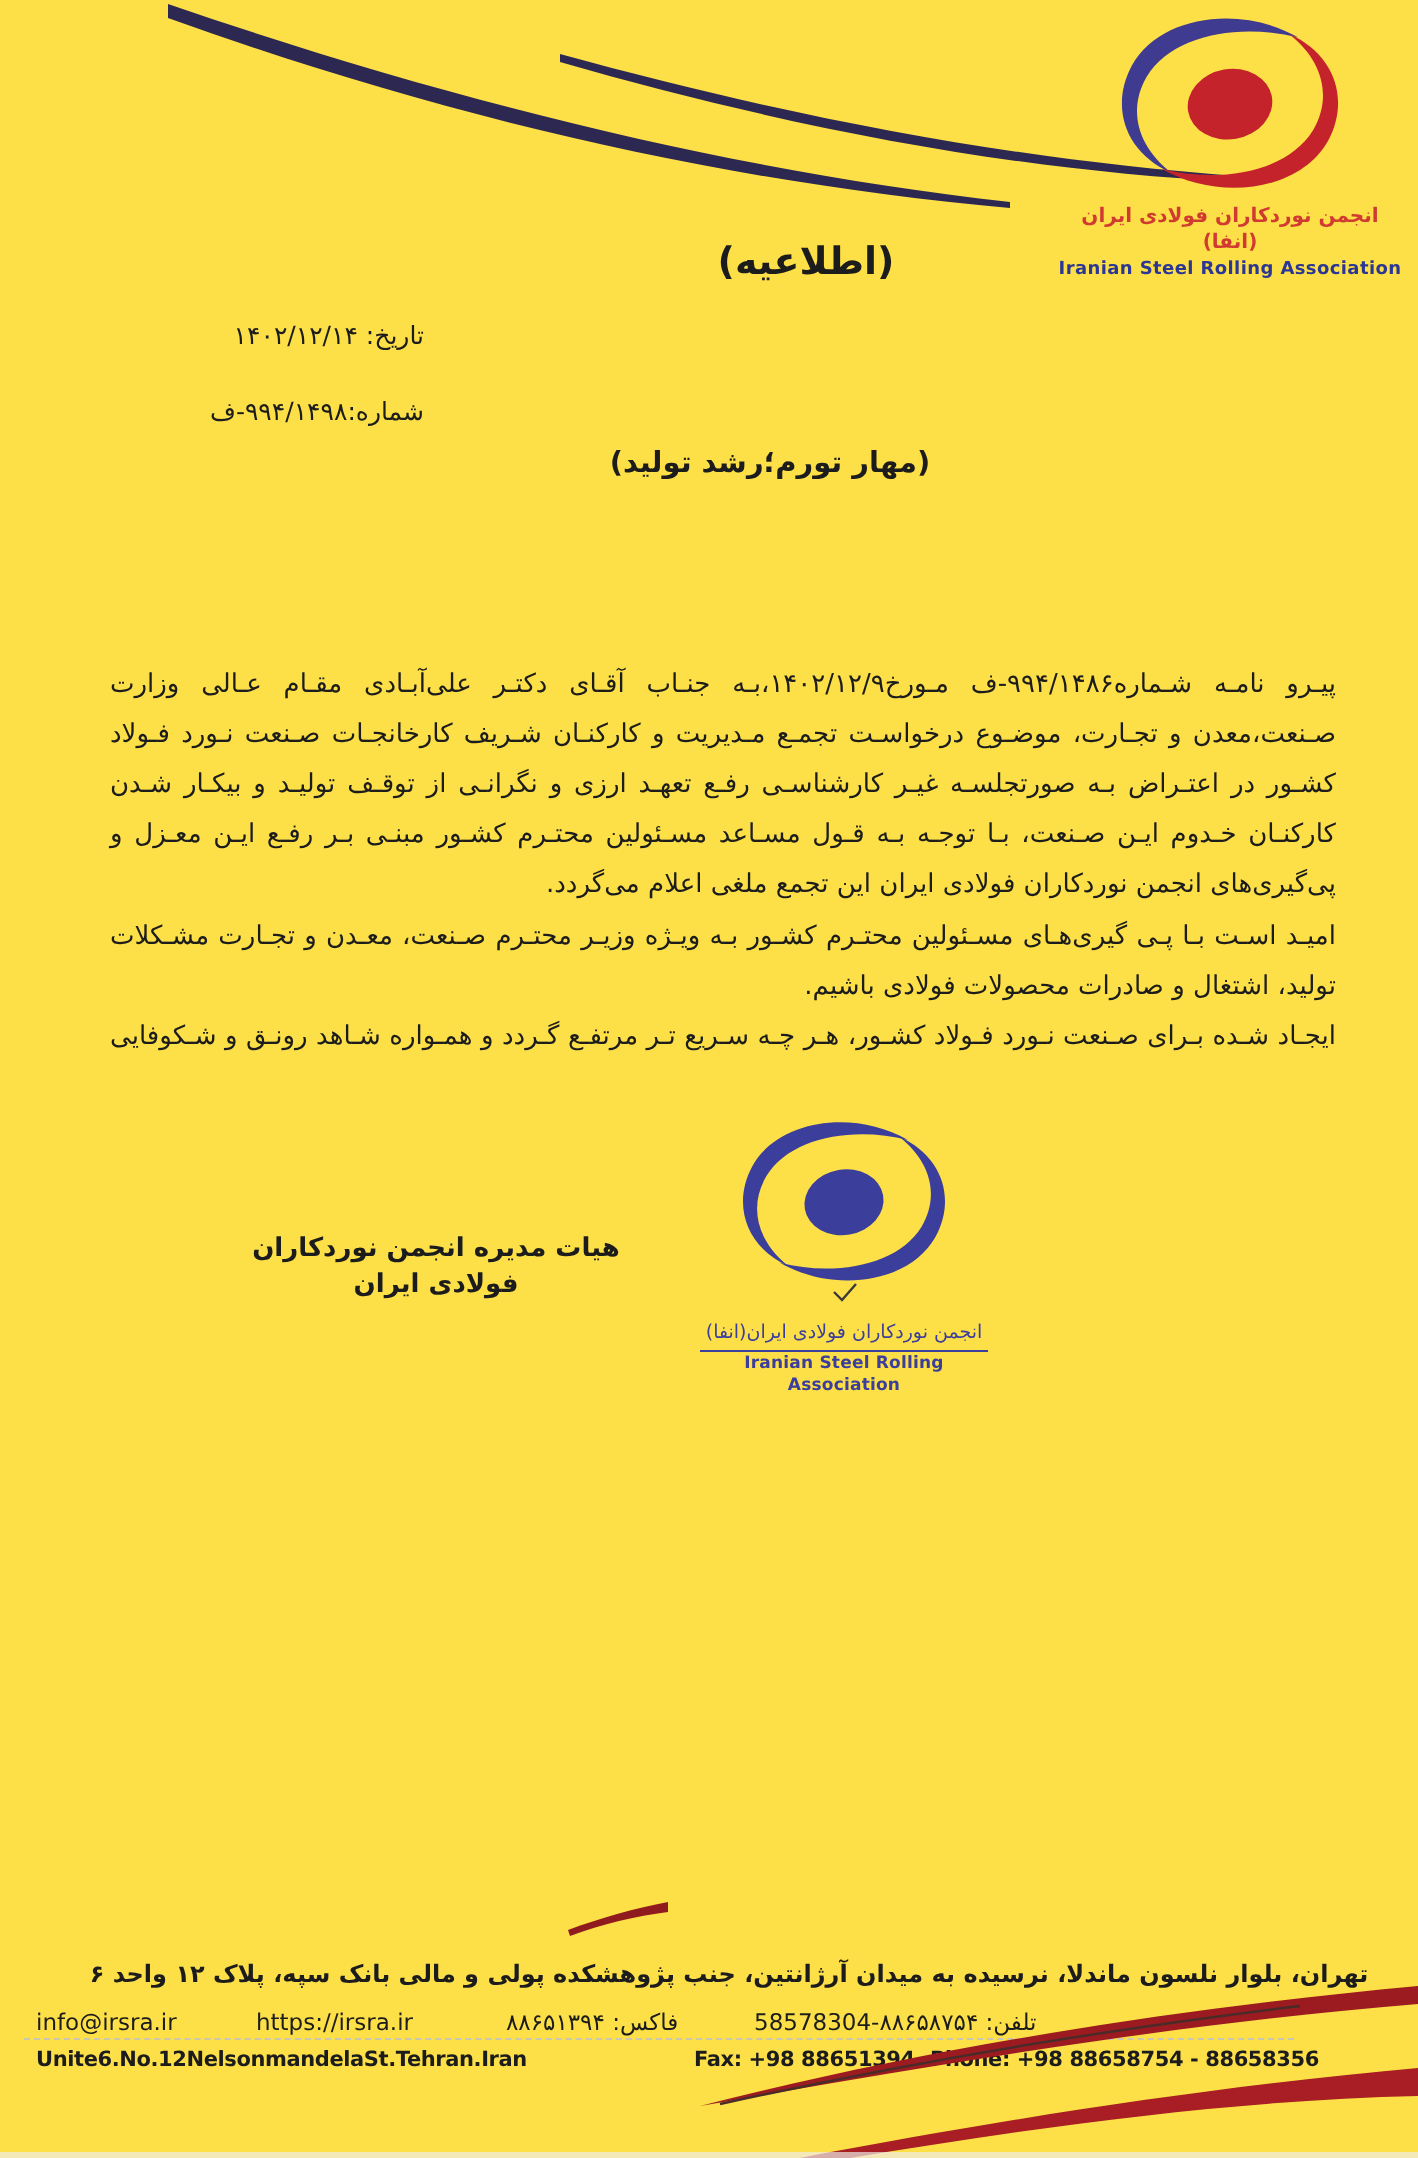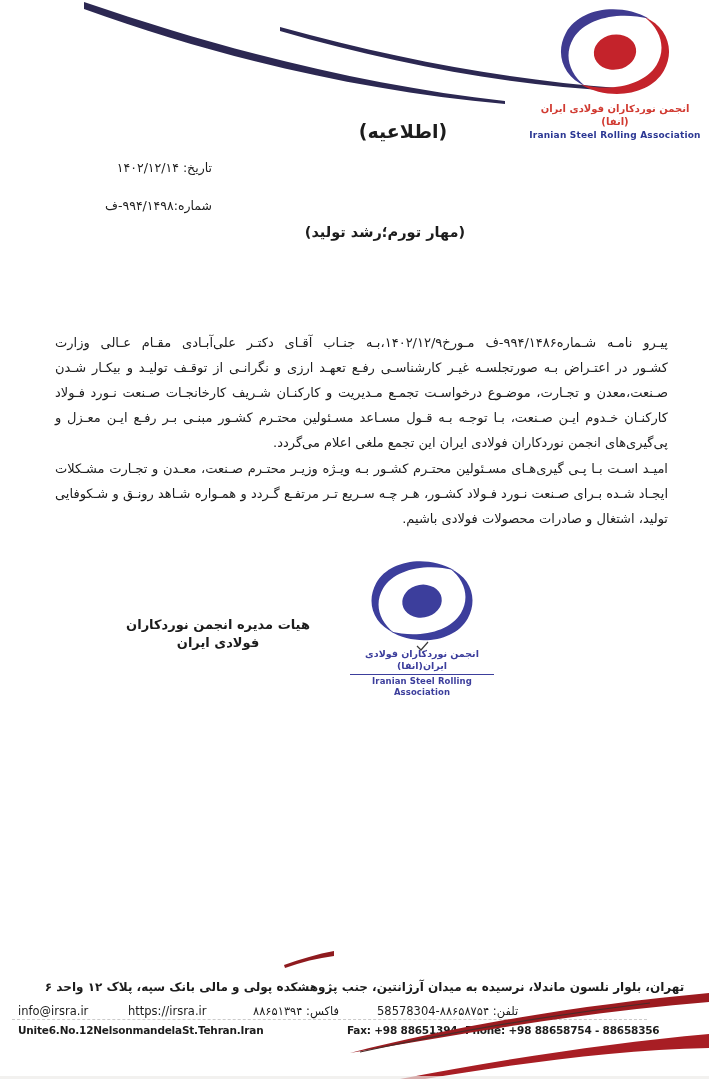--- a/index.html
+++ b/index.html
@@ -1,19 +1,19 @@
 <!DOCTYPE html>
 <html lang="fa"><head>
 <meta charset="utf-8">
 <title>Letter</title>
 <style>
   html,body{margin:0;padding:0;background:#8a8a8a;}
   .page{
     position:relative;width:709px;height:1079px;margin:0 auto;
-    background:#ffffff;overflow:hidden;
+    background:#fde047;overflow:hidden;
     font-family:"DejaVu Sans",sans-serif;color:#1c1c1c;
   }
   svg{display:block;}
 
   
   .swoosh-top{position:absolute;left:0;top:0;}
   
   .header-logo{position:absolute;right:6px;top:6px;width:176px;text-align:center;}
   .header-logo .eye{margin:0 auto;}
   .org-fa-header{direction:rtl;font-size:10px;font-weight:bold;color:#d13a31;line-height:13px;margin-top:2px;}
@@ -31,21 +31,21 @@
   .para1{top:330px;}
   .para2{top:456px;}
   .bodyline{line-height:25px;text-align:justify;text-align-last:justify;white-space:normal;}
   .bodyline.last{text-align-last:right;}
 
   .signature{position:absolute;left:112px;top:616px;width:212px;direction:rtl;text-align:center;
              font-size:13px;font-weight:bold;line-height:18px;}
 
   .stamp{position:absolute;left:348px;top:558px;width:148px;text-align:center;color:#3c3e9c;}
   .stamp .eye{margin:0 auto;}
-  .stamp .org-fa-stamp{direction:rtl;font-size:9.5px;font-weight:bold;line-height:12px;margin-top:2px;}
+  .stamp .org-fa-stamp{direction:rtl;font-size:9.5px;font-weight:normal;line-height:12px;margin-top:15px;}
   .stamp .rule{height:0;border-top:1.5px solid #3c3e9c;margin:2px 2px 1px 2px;}
   .stamp .org-en-stamp{font-size:8.5px;font-weight:bold;letter-spacing:.1px;line-height:11px;}
   .stamp-tick{position:absolute;left:416px;top:641px;}
 
   .footer-address{position:absolute;left:0;right:0;top:980px;text-align:center;direction:rtl;
                   font-size:12px;font-weight:bold;padding-left:20px;}
   .contact{position:absolute;top:1004px;font-size:11.5px;font-weight:normal;white-space:nowrap;}
   .contact.rtl{direction:rtl;}
   .c-email{left:18px;}
   .c-web{left:128px;}
@@ -82,30 +82,30 @@
 
   <div class="title">(اطلاعیه)</div>
   <div class="meta">
     <div class="date">تاریخ: ۱۴۰۲/۱۲/۱۴</div>
     <div class="number">شماره:۹۹۴/۱۴۹۸-ف</div>
   </div>
   <div class="subject">(مهار تورم؛رشد تولید)</div>
 
   <div class="para para1">
     <div class="bodyline">پیـرو نامـه شـماره۹۹۴/۱۴۸۶-ف مـورخ۱۴۰۲/۱۲/۹،بـه جنـاب آقـای دکتـر علی‌آبـادی مقـام عـالی وزارت</div>
+    <div class="bodyline">صـنعت،معدن و تجـارت، موضـوع درخواسـت تجمـع مـدیریت و کارکنـان شـریف کارخانجـات صـنعت نـورد فـولاد</div>
     <div class="bodyline">کشـور در اعتـراض بـه صورتجلسـه غیـر کارشناسـی رفـع تعهـد ارزی و نگرانـی از توقـف تولیـد و بیکـار شـدن</div>
-    <div class="bodyline">صـنعت،معدن و تجـارت، موضـوع درخواسـت تجمـع مـدیریت و کارکنـان شـریف کارخانجـات صـنعت نـورد فـولاد</div>
     <div class="bodyline">کارکنـان خـدوم ایـن صـنعت، بـا توجـه بـه قـول مسـاعد مسـئولین محتـرم کشـور مبنـی بـر رفـع ایـن معـزل و</div>
     <div class="bodyline last">پی‌گیری‌های انجمن نوردکاران فولادی ایران این تجمع ملغی اعلام می‌گردد.</div>
   </div>
 
   <div class="para para2">
     <div class="bodyline">امیـد اسـت بـا پـی گیری‌هـای مسـئولین محتـرم کشـور بـه ویـژه وزیـر محتـرم صـنعت، معـدن و تجـارت مشـکلات</div>
+    <div class="bodyline last">تولید، اشتغال و صادرات محصولات فولادی باشیم.</div>
     <div class="bodyline">ایجـاد شـده بـرای صـنعت نـورد فـولاد کشـور، هـر چـه سـریع تـر مرتفـع گـردد و همـواره شـاهد رونـق و شـکوفایی</div>
-    <div class="bodyline last">تولید، اشتغال و صادرات محصولات فولادی باشیم.</div>
   </div>
 
   <div class="signature">هیات مدیره انجمن نوردکاران فولادی ایران</div>
 
   <div class="stamp">
     <svg class="eye" width="114" height="88" viewBox="0 0 132 100">
       <path d="M103,13 C72,-5 28,1 13,28 C1,50 9,75 34,86 C15,71 11,51 21,34 C35,11 72,5 103,13 Z" fill="#3c3e9c"></path>
       <path d="M29,84 C60,102 104,96 119,69 C131,47 123,22 98,11 C117,26 121,46 111,63 C97,86 60,92 29,84 Z" fill="#3c3e9c"></path>
       <ellipse cx="66" cy="49" rx="23" ry="19" fill="#3c3e9c" transform="rotate(-10 66 49)"></ellipse>
     </svg>

